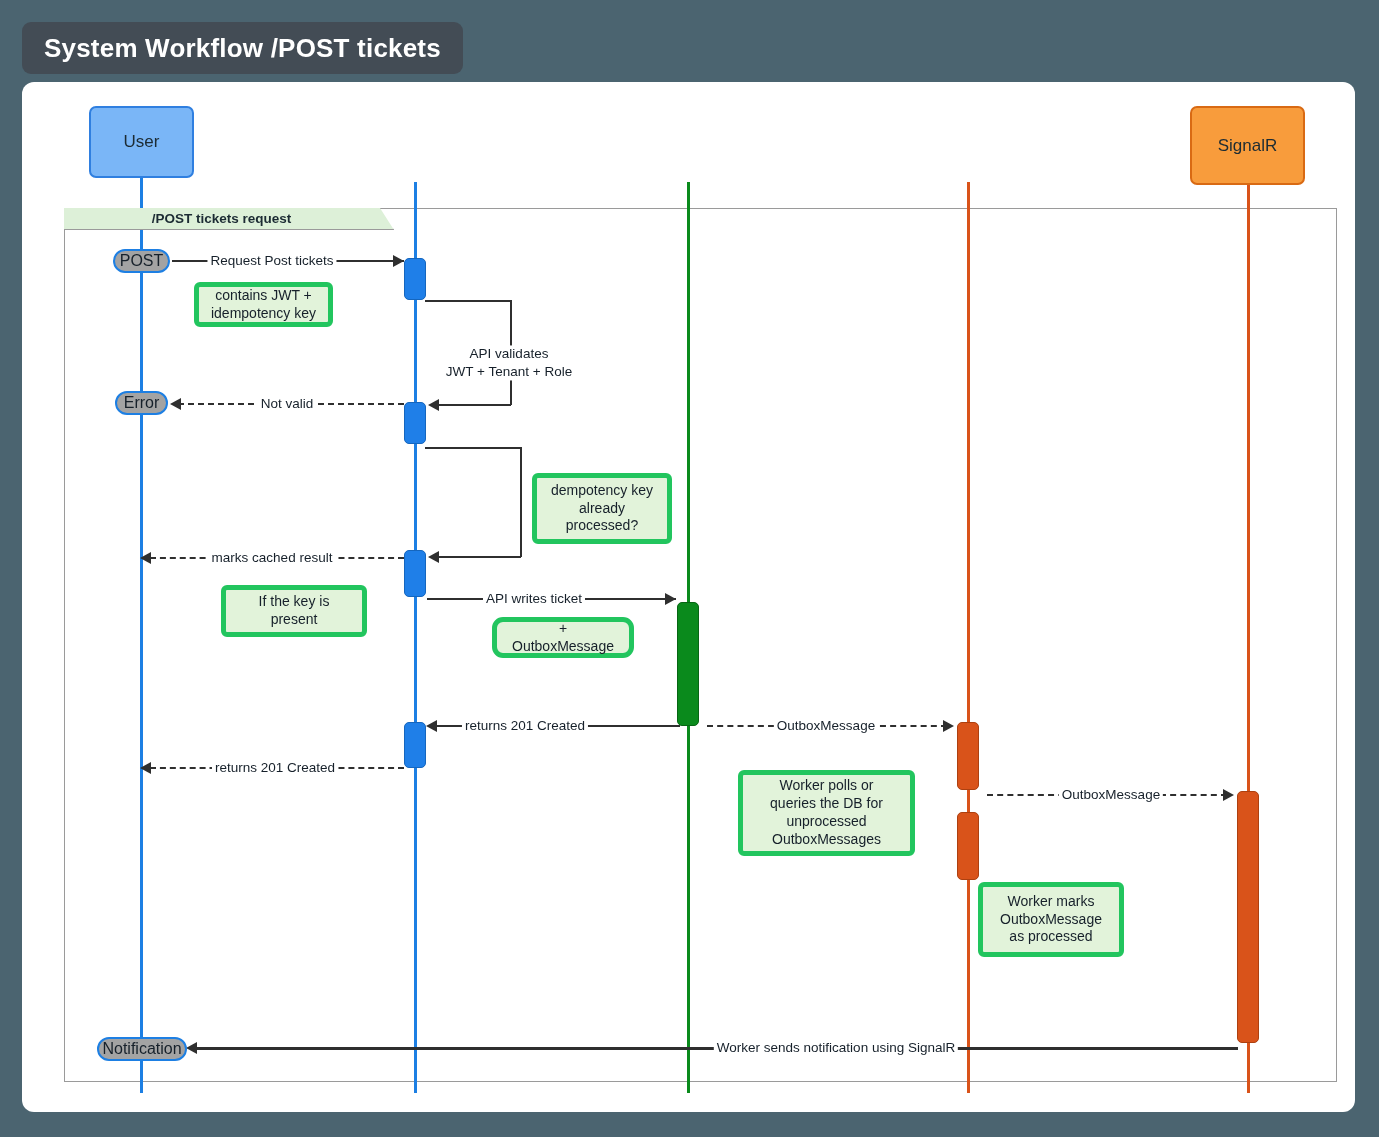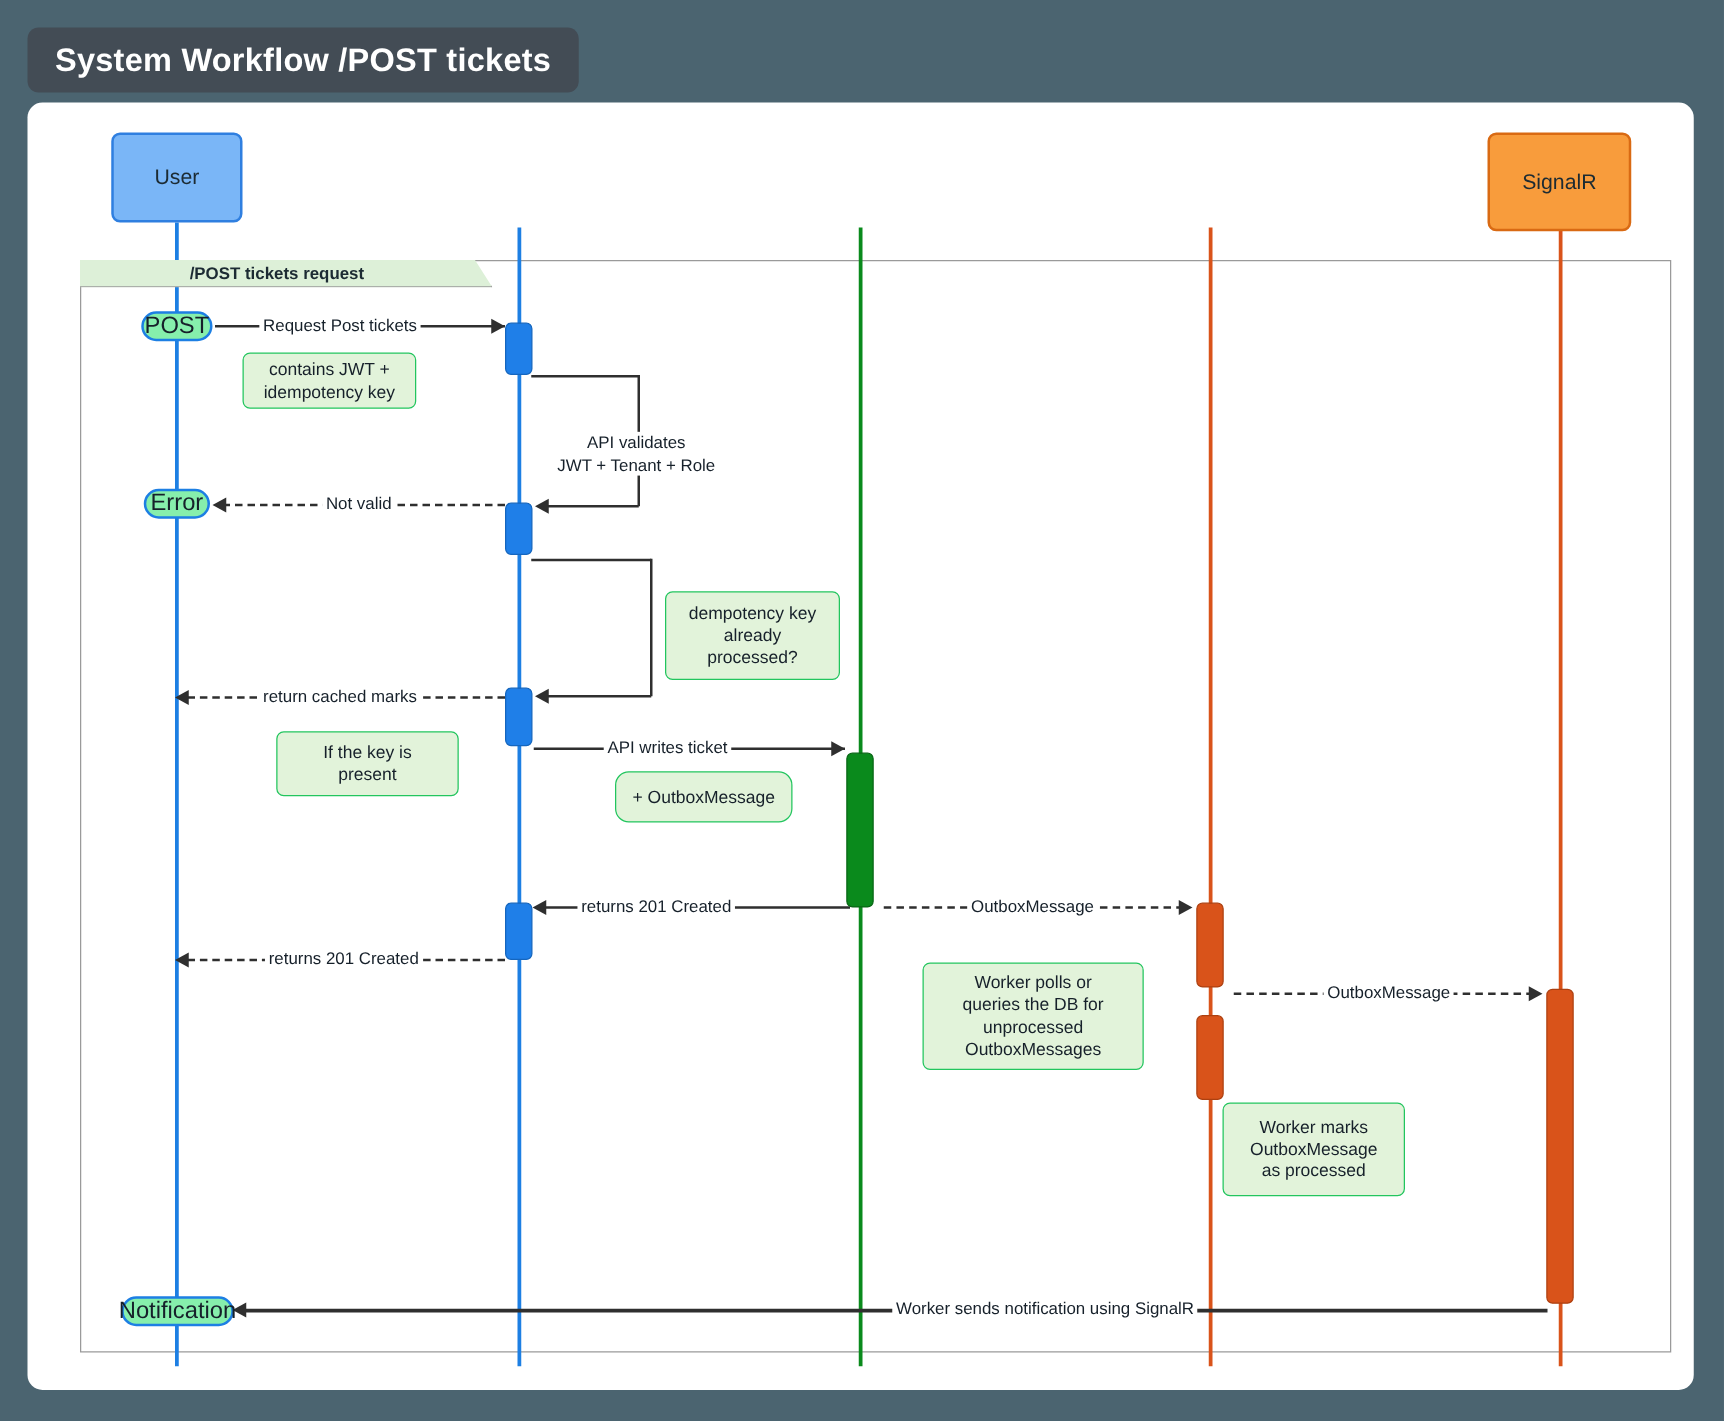--- a/index.html
+++ b/index.html
@@ -148,45 +148,45 @@
     position: absolute;
     width: 0;
     border-left: 2px solid #2f2f2f;
     z-index: 19;
   }
 
   
   .note {
     position: absolute;
     background: #e2f3da;
-    border: 1px solid #22c55e;
+    border: 5px solid #22c55e;
     border-radius: 6px;
     box-sizing: border-box;
     display: flex;
     align-items: center;
     justify-content: center;
     text-align: center;
     font-size: 14px;
     color: #16202a;
     line-height: 1.28;
     padding: 6px 10px;
     z-index: 26;
     white-space: pre-line;
   }
 
   
   .pill {
     position: absolute;
-    background: #86efac;
+    background: #a3a3a3;
     border: 2.5px solid #1d7fe3;
     border-radius: 13px;
     display: flex;
     align-items: center;
     justify-content: center;
-    font-size: 19px;
+    font-size: 16px;
     color: #16202a;
     z-index: 28;
     box-sizing: border-box;
     white-space: nowrap;
     padding: 0 6px;
   }
 </style>
 </head>
 <body>
 
@@ -251,21 +251,21 @@
   <div class="arrowhead ah-left" style="left:170px; top:398px;"></div>
   <div class="msg-label" style="left:287px; top:403px;">Not valid</div>
 
   <div class="msg" style="left:425px; top:447px; width:96px;"></div>
   <div class="vline" style="left:520px; top:447px; height:110px;"></div>
   <div class="msg" style="left:438px; top:556px; width:83px;"></div>
   <div class="arrowhead ah-left" style="left:428px; top:551px;"></div>
 
   <div class="msg dashed" style="left:150px; top:557px; width:254px;"></div>
   <div class="arrowhead ah-left" style="left:140px; top:552px;"></div>
-  <div class="msg-label" style="left:272px; top:557px;">return cached marks</div>
+  <div class="msg-label" style="left:272px; top:557px;">marks cached result</div>
 
   <div class="msg" style="left:427px; top:598px; width:249px;"></div>
   <div class="arrowhead ah-right" style="left:665px; top:593px;"></div>
   <div class="msg-label" style="left:534px; top:598px;">API writes ticket</div>
 
   <div class="msg" style="left:435px; top:725px; width:245px;"></div>
   <div class="arrowhead ah-left" style="left:426px; top:720px;"></div>
   <div class="msg-label" style="left:525px; top:725px;">returns 201 Created</div>
 
   <div class="msg dashed" style="left:707px; top:725px; width:240px;"></div>

